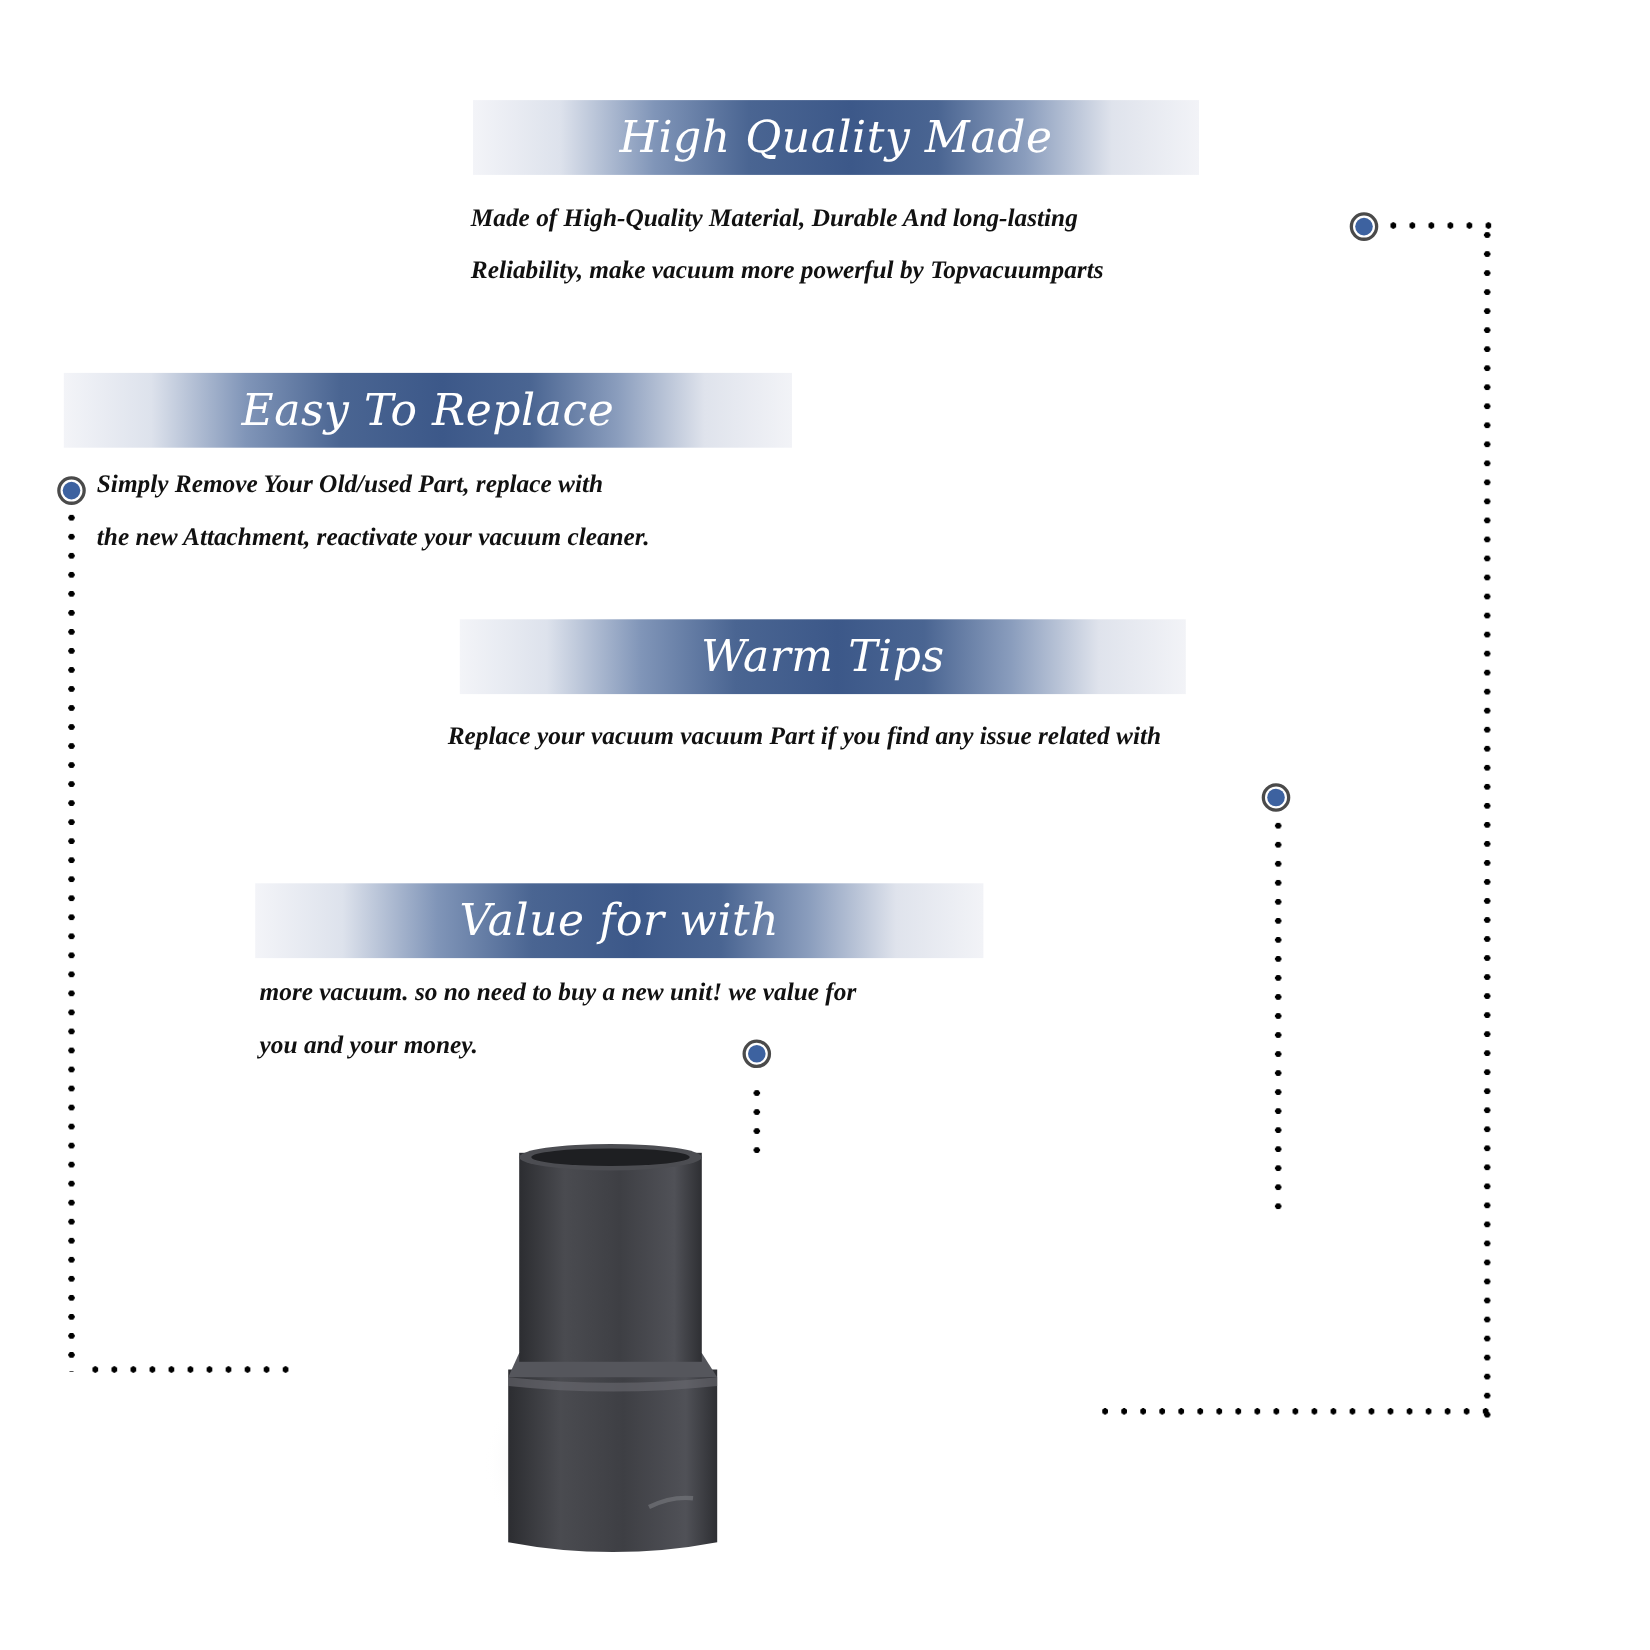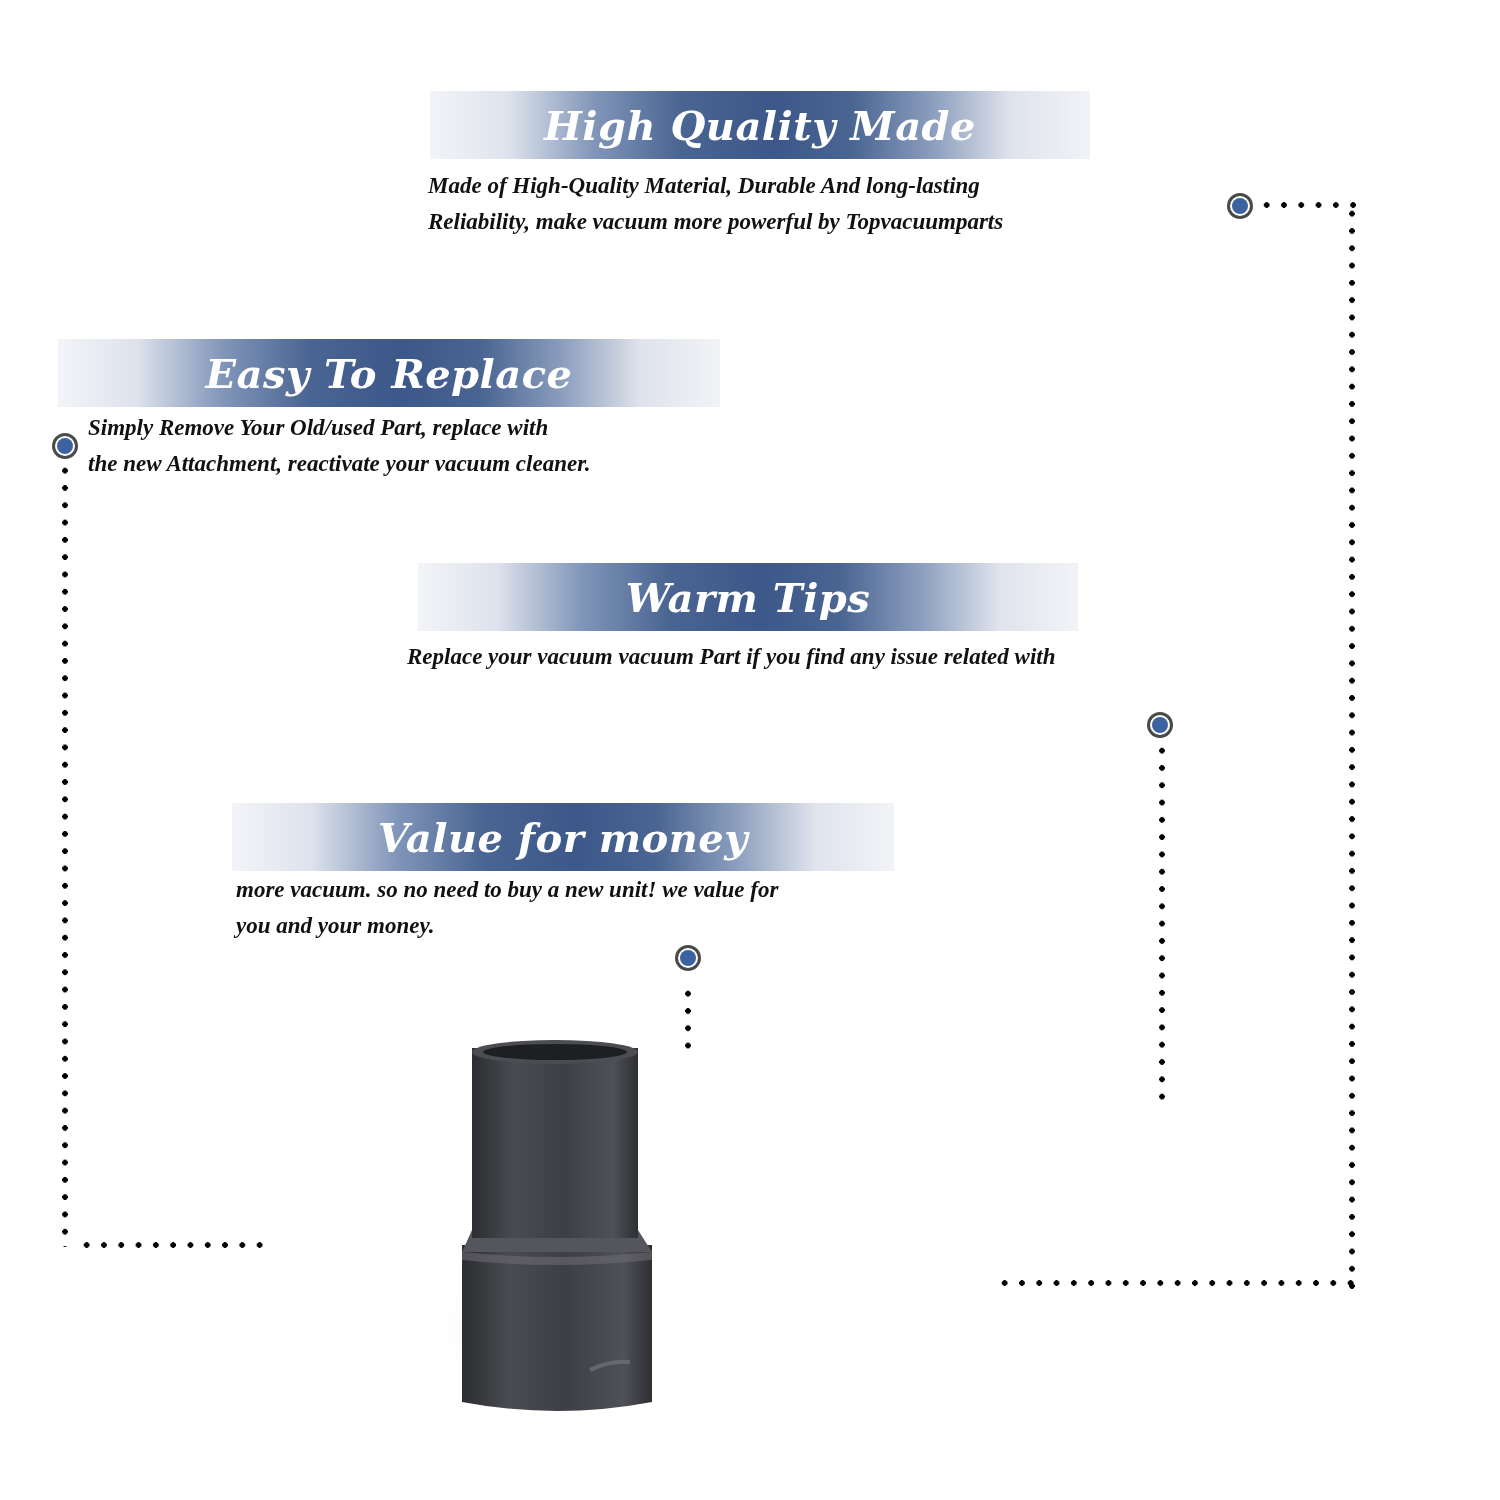--- a/index.html
+++ b/index.html
@@ -1,25 +1,25 @@
 <!DOCTYPE html>
 <html><head>
 <meta charset="utf-8">
 <style>
   html, body { margin:0; padding:0; background:#ffffff; }
   body { width:1500px; height:1500px; position:relative; overflow:hidden;
          font-family:"DejaVu Serif", "Liberation Serif", serif; }
   .banner { position:absolute; height:68px; display:flex; align-items:center; justify-content:center; }
   .banner-bg { position:absolute; inset:0;
     background: linear-gradient(90deg, #f3f4f8 0%, #dde2ec 12%, #8095b8 25%, #4a6592 38%, #3c5889 52%, #4a6592 64%, #8a9dbd 76%, #dfe3ec 88%, #f2f3f7 100%); }
-  .banner-title { position:relative; color:#ffffff; font-style:italic; font-weight:bold; font-size:40px; letter-spacing:0.5px;
+  .banner-title { position:relative; color:#ffffff; font-style:italic; font-weight:normal; font-size:40px; letter-spacing:0.5px;
     font-family:"DejaVu Serif", "Liberation Serif", serif; white-space:nowrap;text-align:center; }
   .desc { position:absolute; color:#111111; font-style:italic; font-weight:bold; font-size:23px; line-height:36px;
     font-family:"Liberation Serif", "DejaVu Serif", serif; white-space:nowrap; }
-  .desc div { white-space:nowrap; }
+  .desc div { white-space:nowrap;margin-top:12px; }
   .marker { position:absolute; width:26px; height:26px; border:3px solid #4a4a4a; border-radius:50%; background:#fff;
     box-sizing:border-box; display:flex; align-items:center; justify-content:center; }
   .marker .dot-in { width:16px; height:16px; border-radius:50%; background:#3d62a0; }
   .vline { position:absolute; width:6px;
     background-image: radial-gradient(circle, #000 2.6px, transparent 3px);
     background-size:6px 17.3px; background-repeat:repeat-y; }
   .hline { position:absolute; height:6px;
     background-image: radial-gradient(circle, #000 2.6px, transparent 3px);
     background-size:17.3px 6px; background-repeat:repeat-x; }
   .product { position:absolute; left:440px; top:1030px; width:240px; height:390px; }
@@ -48,21 +48,21 @@
 <div class="banner" style="left:418px; top:563px; width:660px;">
   <div class="banner-bg"></div>
   <span class="banner-title">Warm Tips</span>
 </div>
 <div class="desc" style="left:407px; top:639px;">
   <div>Replace your vacuum vacuum Part if you find any issue related with</div>
 </div>
 
 <div class="banner" style="left:232px; top:803px; width:662px;">
   <div class="banner-bg"></div>
-  <span class="banner-title">Value for money</span>
+  <span class="banner-title">Value for with</span>
 </div>
 <div class="desc" style="left:236px; top:872px;">
   <div>more vacuum. so no need to buy a new unit! we value for</div>
   <div>you and your money.</div>
 </div>
 
 <div class="marker" style="left:1227px; top:193px;">
     <div class="dot-in"></div>
   </div>
 <div class="marker" style="left:52px; top:433px;">

